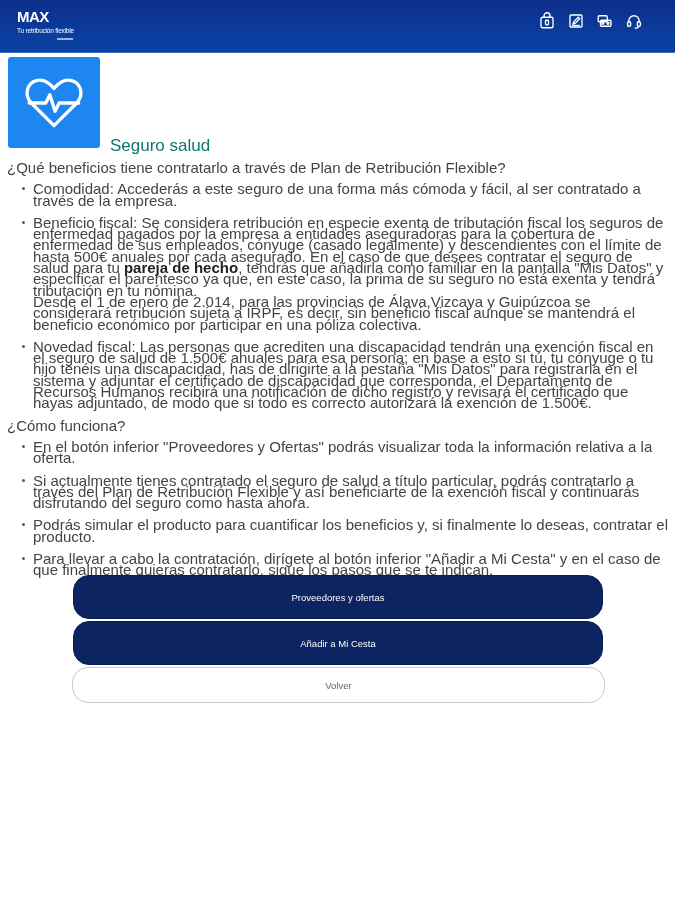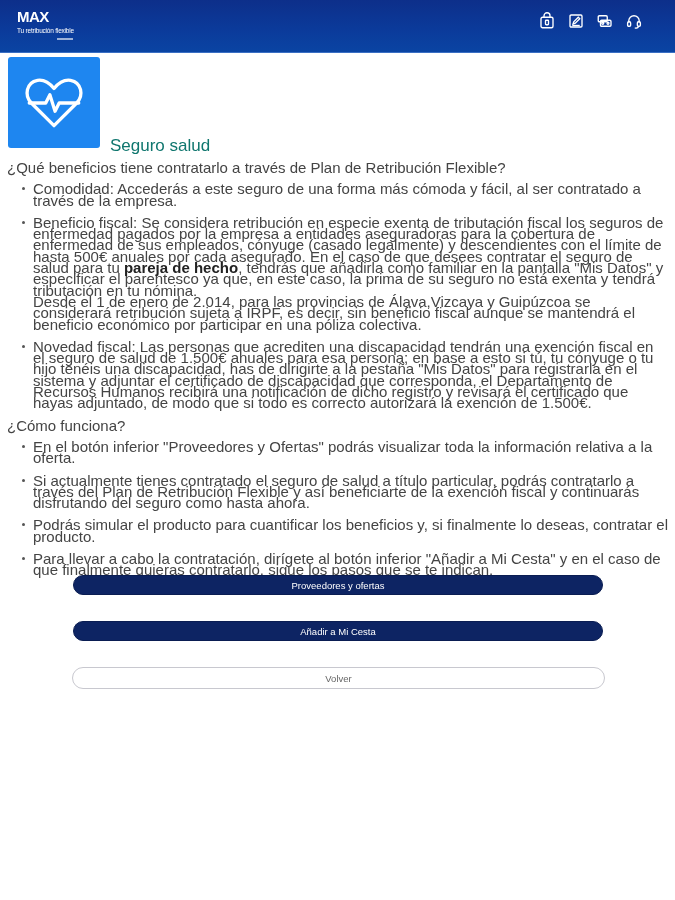--- a/index.html
+++ b/index.html
@@ -30,26 +30,26 @@
 
     .content { position: absolute; left: 7px; top: 162px; width: 662px; font-size: 15px; line-height: 11.3px; color: #444; }
     .section-q { margin-bottom: 10px; }
     ul { list-style: none; padding-left: 15px; }
     li { position: relative; padding-left: 11px; margin-bottom: 11px; }
     li::before { content: ""; position: absolute; left: 0; top: 4px; width: 3px; height: 3px; background: #555; border-radius: 50%; }
     li b { color: #222; }
     .section-q2 { margin-top: 8px; margin-bottom: 10px; }
 
     .btn {
-      position: absolute; left: 73px; width: 530px; height: 20px; border-radius: 16px;
+      position: absolute; left: 73px; width: 530px; height: 44px; border-radius: 16px;
       display: flex; align-items: center; justify-content: center;
       font-size: 9.5px; cursor: pointer;
     }
     .btn-primary { background: #0d2463; color: #ffffff; border: 1px solid #0a1d52; }
-    .btn-secondary { background: #ffffff; color: #666666; border: 1px solid #c8c8cf; height: 22px; }
+    .btn-secondary { background: #ffffff; color: #666666; border: 1px solid #c8c8cf; height: 36px; }
     #btn-1 { top: 575px; }
     #btn-2 { top: 621px; }
     #btn-3 { top: 667px; left: 72px; width: 533px; }
   </style>
 </head>
 <body>
 
 <div class="header">
   <div class="logo">
     <div class="logo-title">MAX</div>

